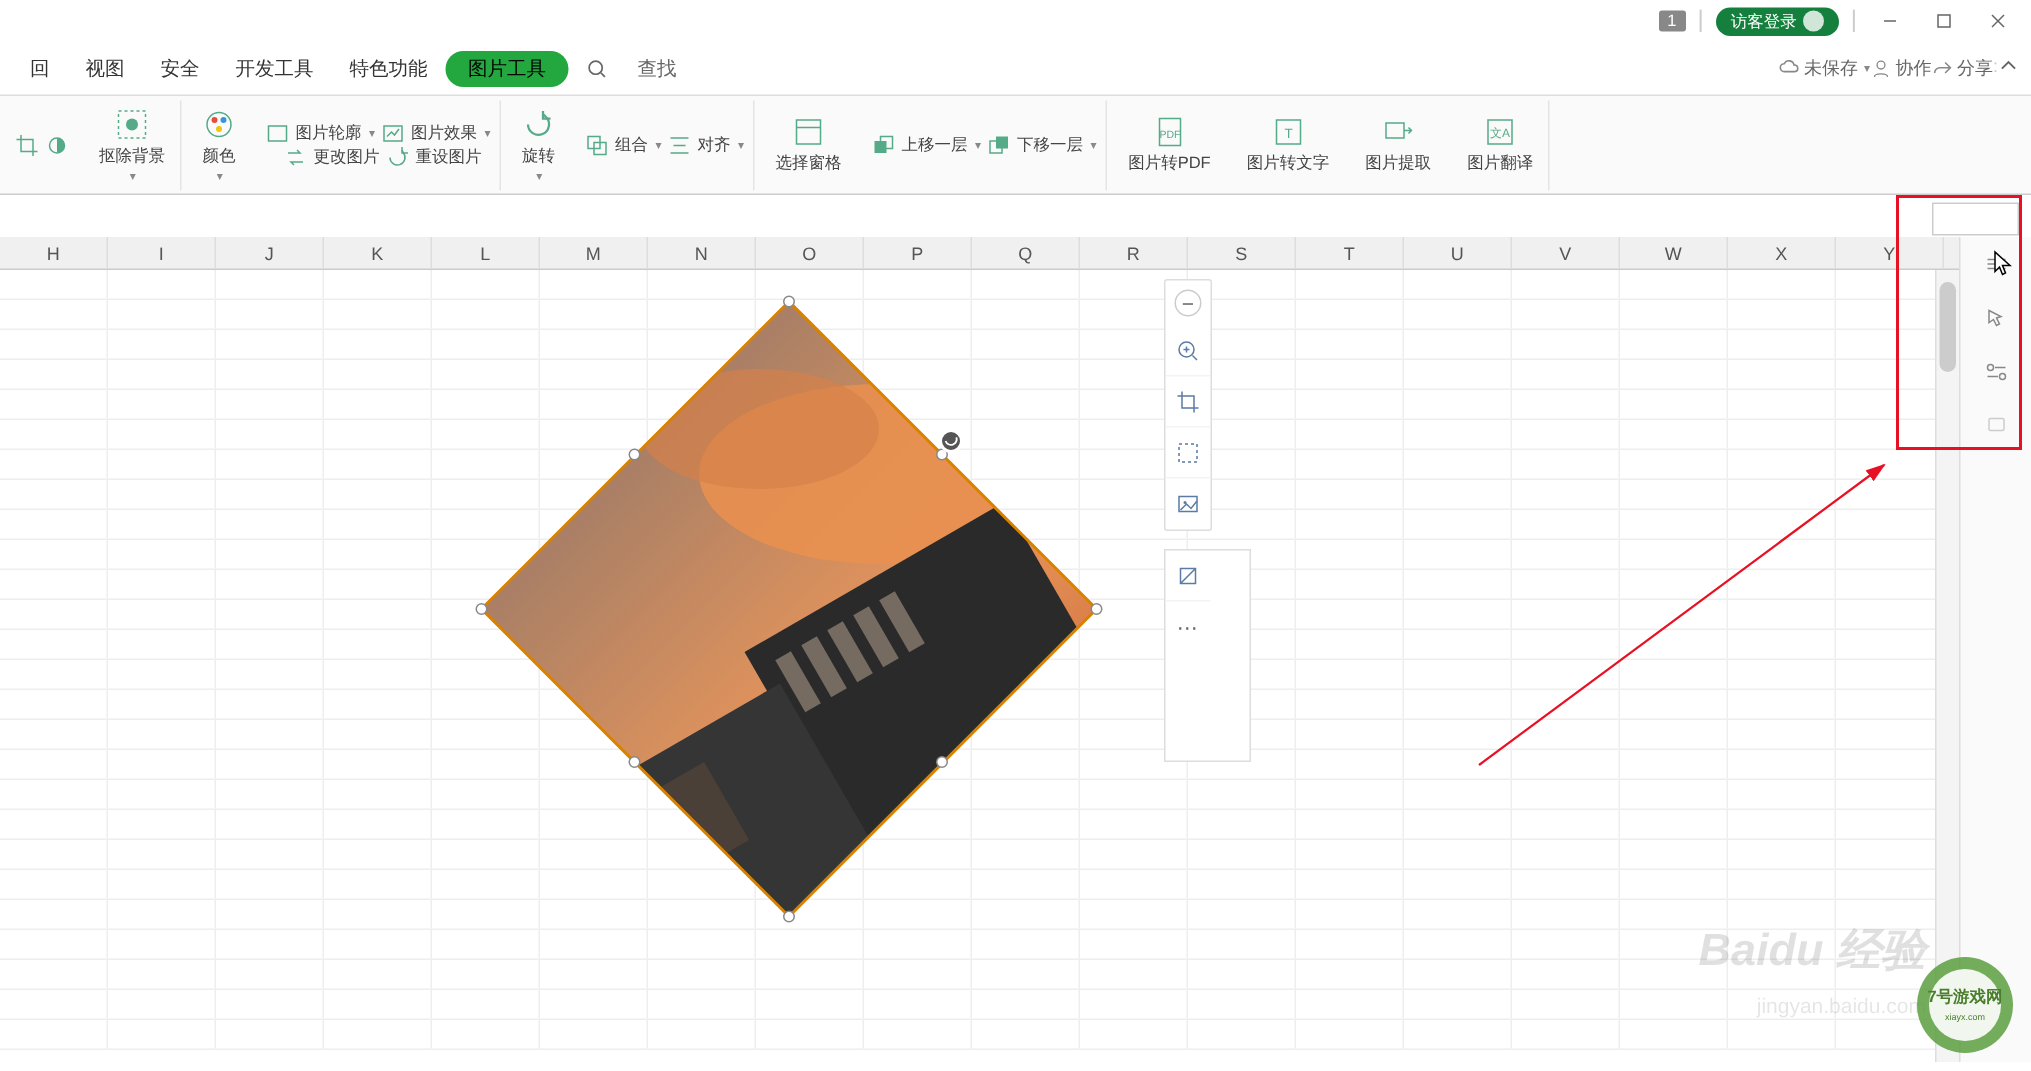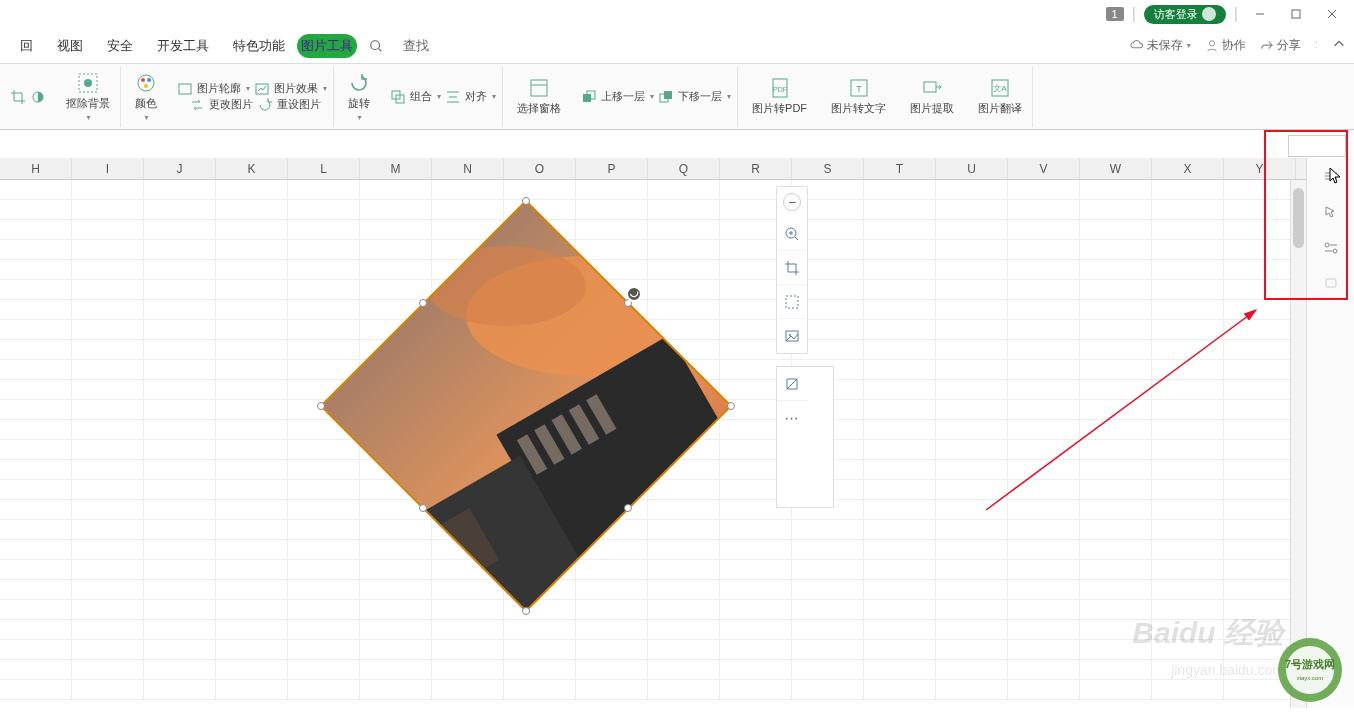--- a/index.html
+++ b/index.html
@@ -7,23 +7,23 @@
 
 .titlebar { height: 28px; display: flex; justify-content: flex-end; align-items: center; padding: 0 8px; gap: 8px; }
 .titlebar .badge { background: #888; color: #fff; font-size: 11px; padding: 1px 6px; border-radius: 2px; }
 .titlebar .login-btn { background: #15803d; color: #fff; font-size: 11px; padding: 2px 10px; border-radius: 10px; display: flex; align-items: center; gap: 4px; }
 .titlebar .login-btn .avatar { width: 14px; height: 14px; background: #fff; border-radius: 50%; opacity: 0.8; }
 .titlebar .win-btn { width: 28px; height: 20px; display: flex; align-items: center; justify-content: center; color: #666; }
 .titlebar .win-btn svg { width: 10px; height: 10px; }
 
 .menubar { height: 36px; border-bottom: 1px solid #ddd; display: flex; align-items: center; padding: 0 8px; }
 .menubar .menu-item { font-size: 13px; color: #333; padding: 4px 12px; }
-.menubar .menu-item.active { background: #22a83f; color: #4c1d95; border-radius: 12px; padding: 3px 4px; }
+.menubar .menu-item.active { background: #22a83f; color: #000000; border-radius: 12px; padding: 3px 15px; }
 .menubar .search { display: flex; align-items: center; gap: 20px; margin-left: 12px; color: #666; font-size: 13px; }
-.menubar .right { margin-left: auto; display: flex; align-items: flex-start; gap: 14px; color: #666; font-size: 12px; }
+.menubar .right { margin-left: auto; display: flex; align-items: flex-start; color: #666; font-size: 12px; }
 .menubar .right .item { display: flex; align-items: center; gap: 3px; }
 .menubar .chevron { width: 14px; height: 14px; }
 
 .ribbon { height: 66px; border-bottom: 1px solid #ccc; display: flex; align-items: center; padding: 0 4px; gap: 4px; background: #fafafa; }
 .ribbon-group { display: flex; flex-direction: column; align-items: center; padding: 2px 6px; border-right: 1px solid #e4e4e4; height: 60px; justify-content: center; }
 .ribbon-group.no-border { border-right: none; }
 .ribbon-btn { display: flex; flex-direction: column; align-items: center; gap: 2px; font-size: 11px; color: #444; padding: 2px 4px; }
 .ribbon-btn .ico { width: 22px; height: 22px; display: flex; align-items: center; justify-content: center; }
 .ribbon-row { display: flex; align-items: center; gap: 4px; font-size: 11px; color: #444; }
 .ribbon-row .ico { width: 16px; height: 16px; }

